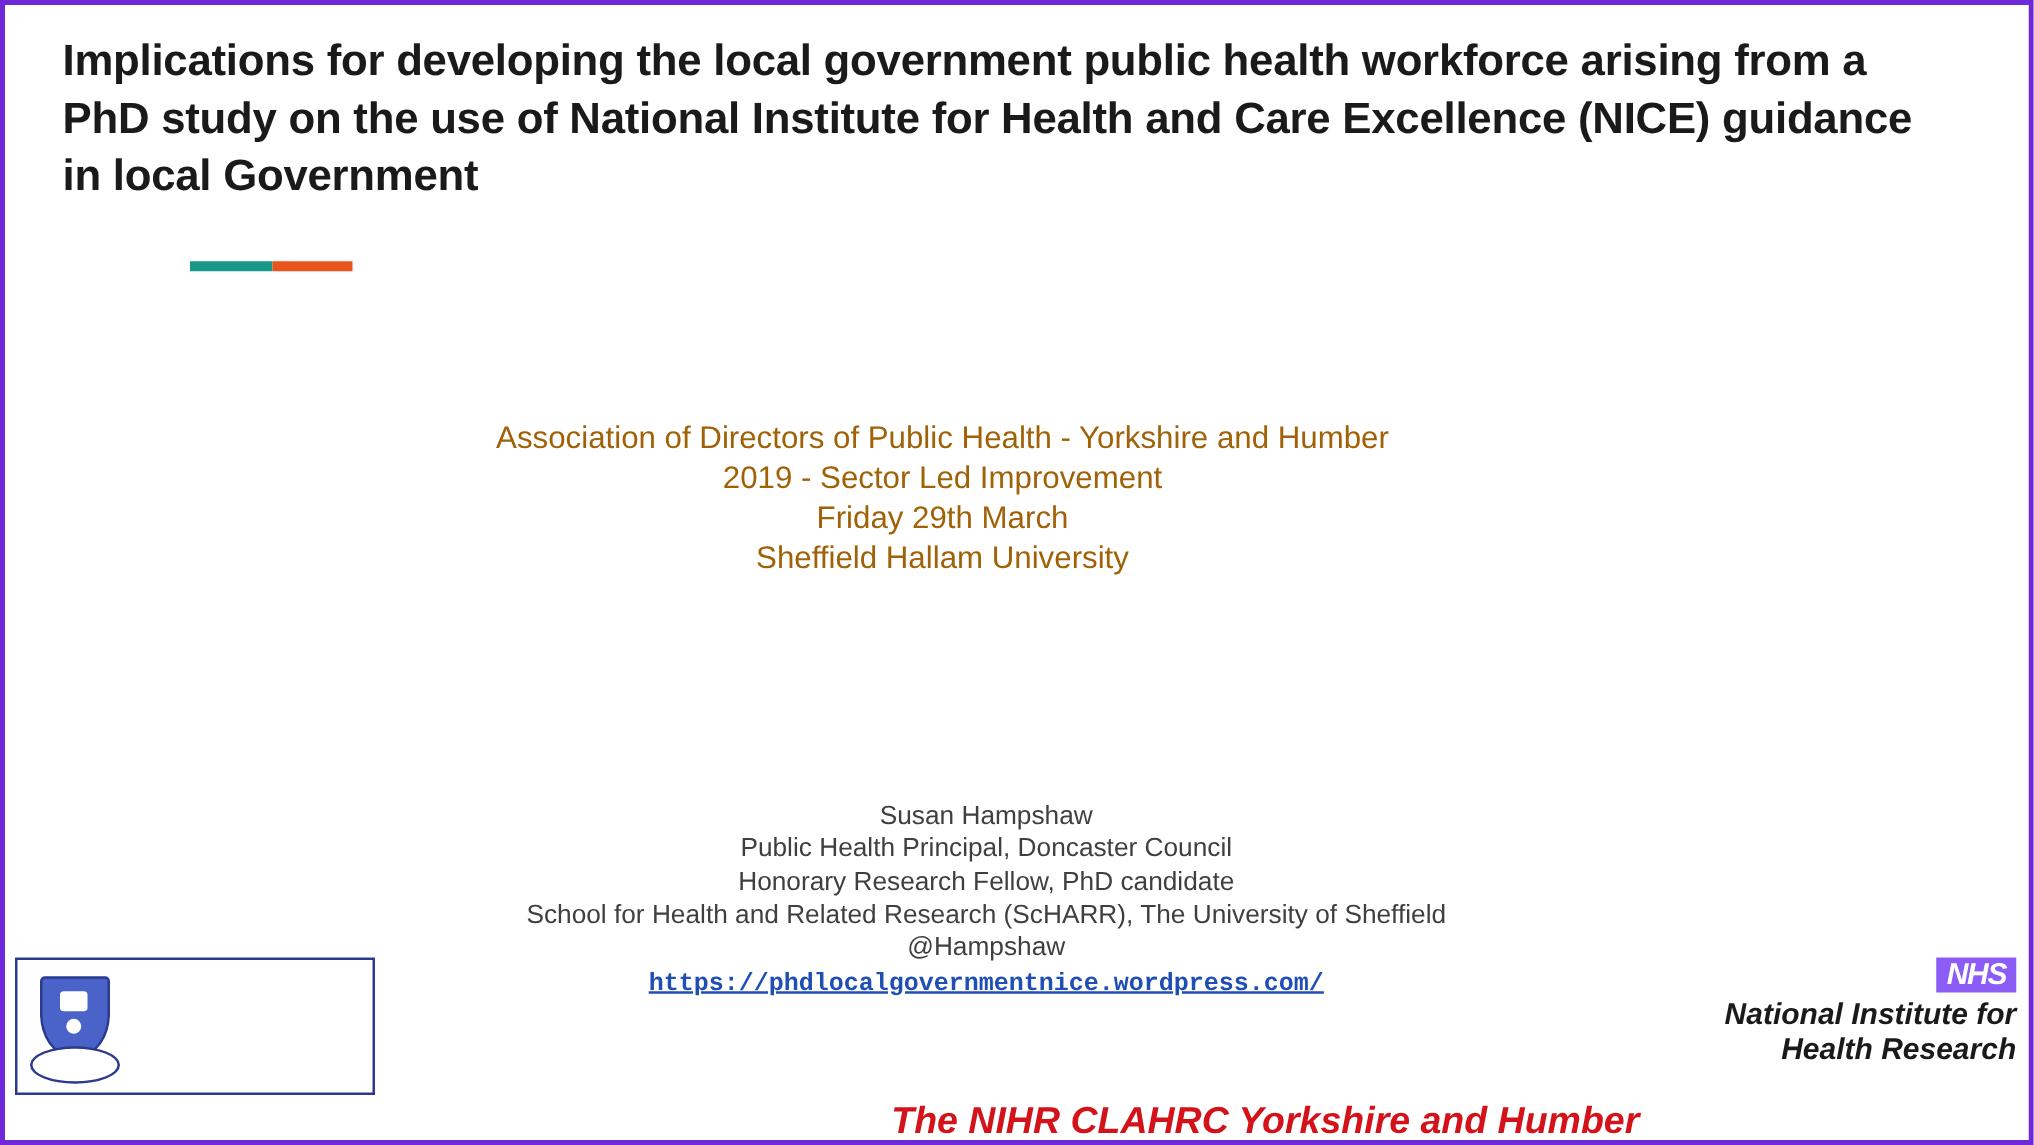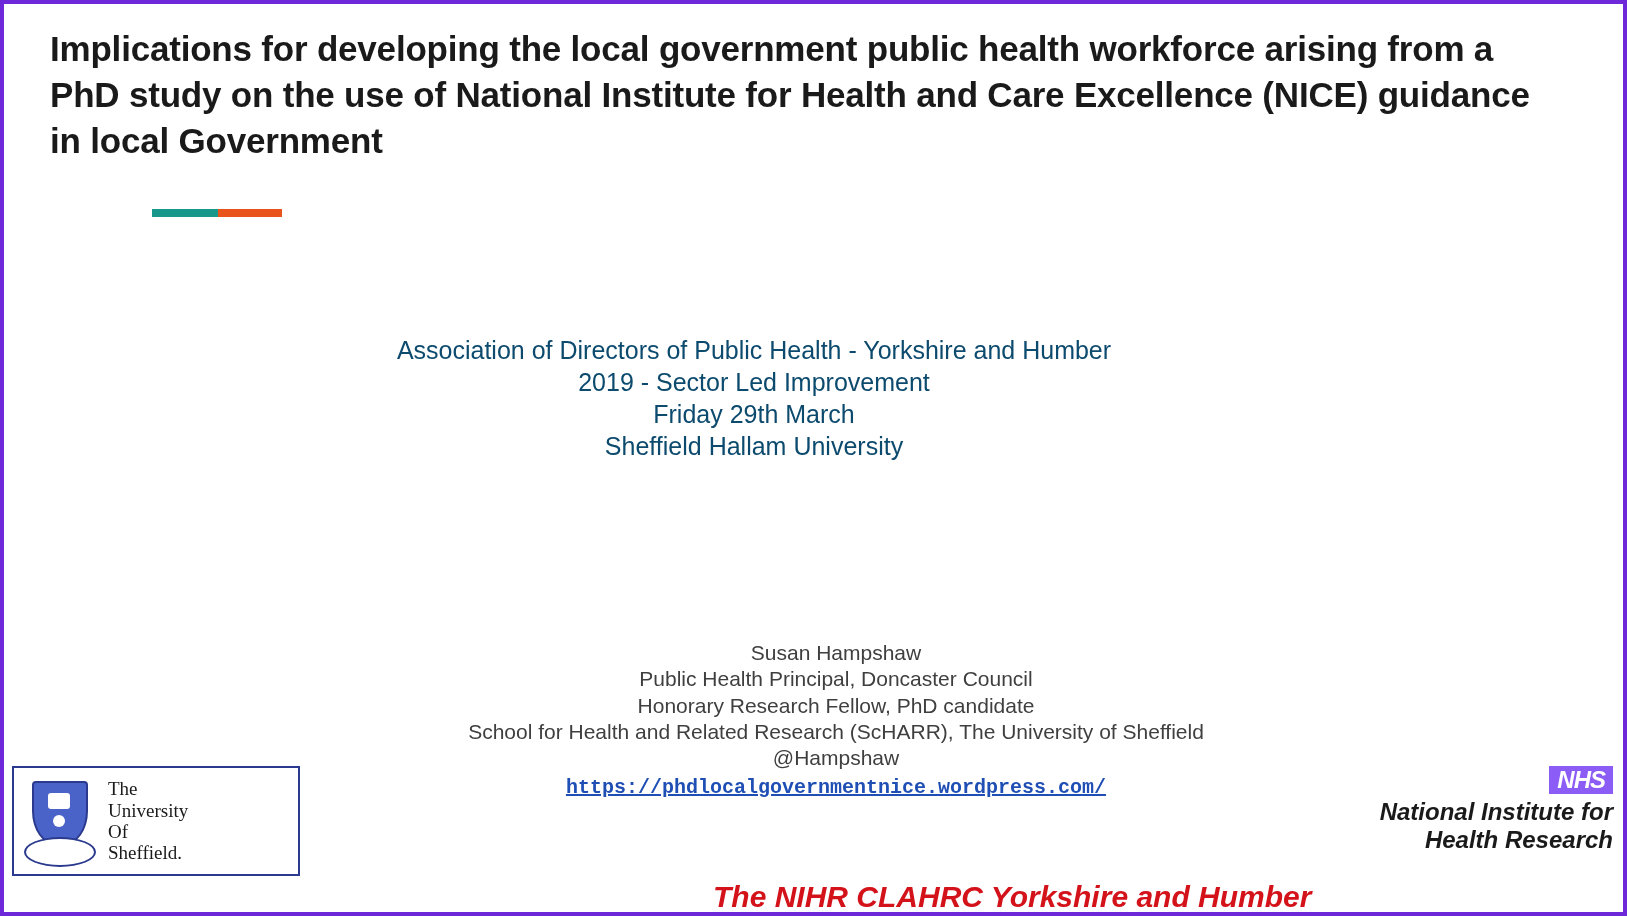--- a/index.html
+++ b/index.html
@@ -50,37 +50,36 @@
     width: 64px;
     height: 100%;
     background: #e8541c;
   }
   .event-block {
     position: absolute;
     left: 0;
     top: 330px;
     width: 1500px;
     text-align: center;
-    color: #0c4a6e;
+    color: #a16207;
     font-size: 25px;
     line-height: 1.28;
   }
   .event-block div {
     margin: 0;
   }
   .author-block {
     position: absolute;
     left: 0;
     top: 636px;
     width: 1570px;
     text-align: center;
     color: #3f3f3f;
     font-size: 21px;
     line-height: 1.25;
-    padding-left: 47px;
   }
   .author-block div {
     margin: 0;
   }
   .url {
     margin-top: 4px;
     font-family: "Liberation Mono", monospace;
     font-size: 20px;
     font-weight: bold;
     color: #1f4fb5;
@@ -227,26 +226,20 @@
     <div>
       <a class="url" href="#">https://phdlocalgovernmentnice.wordpress.com/</a>
     </div>
   </div>
 
   <div class="uos-logo">
     <div class="uos-crest">
       <div class="shield"></div>
       <div class="band"></div>
     </div>
-    <div class="uos-name">
-      <div>The</div>
-      <div>University</div>
-      <div>Of</div>
-      <div>Sheffield.</div>
-    </div>
   </div>
 
   <div class="nihr-block">
     <div class="nhs-badge">NHS</div>
     <div class="nihr-name">
       <div>National Institute for</div>
       <div>Health Research</div>
     </div>
   </div>
 

